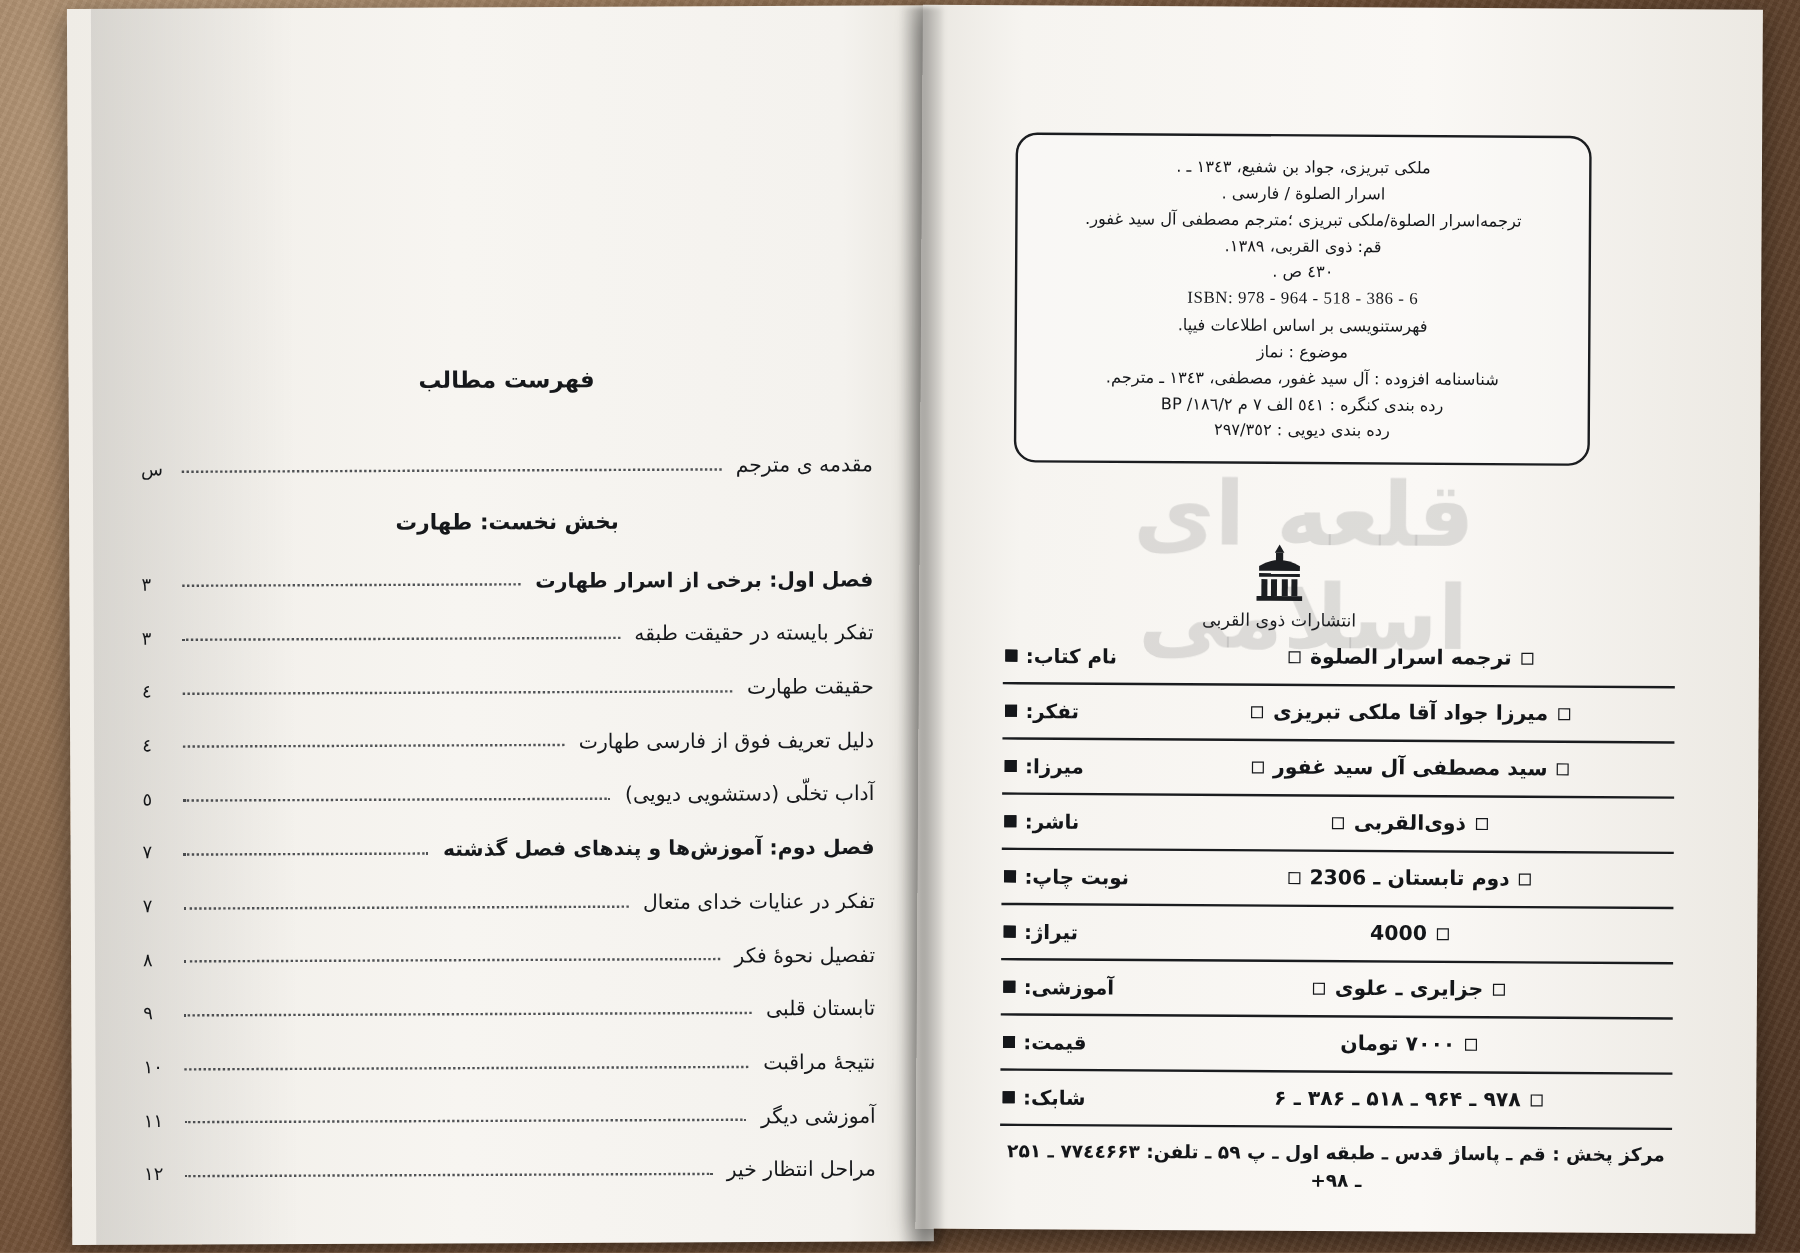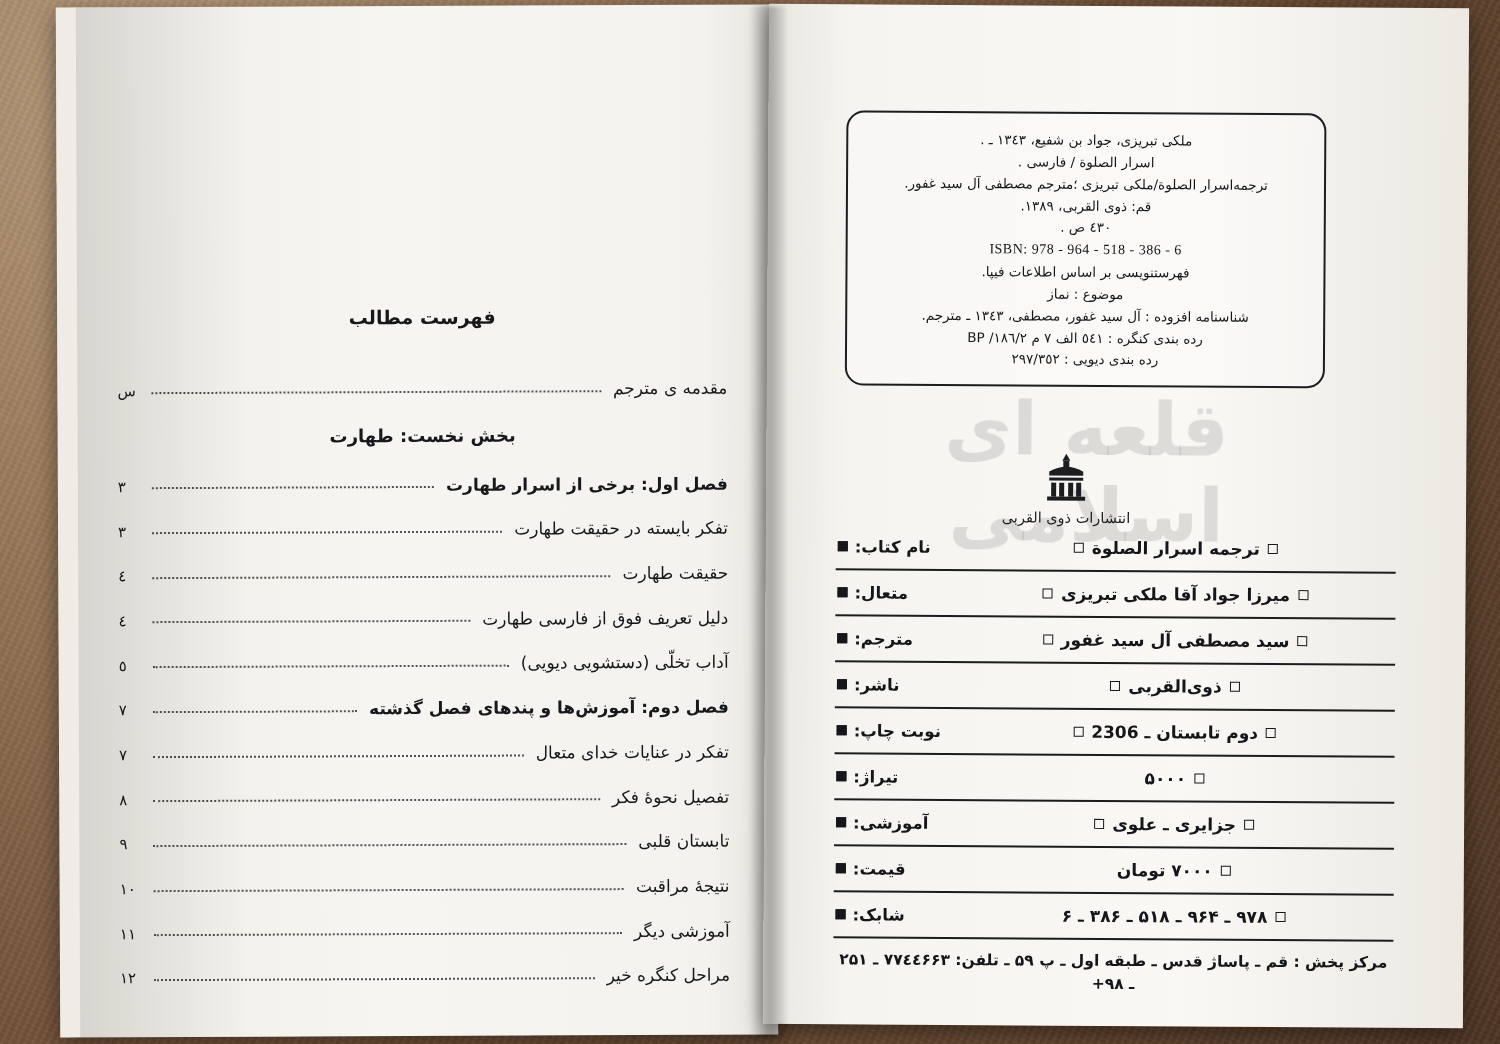--- a/index.html
+++ b/index.html
@@ -146,21 +146,21 @@
 
         <div class="toc-section">بخش نخست: طهارت</div>
 
         <div class="toc-row bold">
           <span class="lbl">فصل اول: برخی از اسرار طهارت</span>
           <span class="dots"></span>
           <span class="pg">۳</span>
         </div>
 
         <div class="toc-row">
-          <span class="lbl">تفکر بایسته در حقیقت طهارت</span>
+          <span class="lbl">تفکر بایسته در حقیقت طبقه</span>
           <span class="dots"></span>
           <span class="pg">۳</span>
         </div>
 
         <div class="toc-row">
           <span class="lbl">حقیقت طهارت</span>
           <span class="dots"></span>
           <span class="pg">٤</span>
         </div>
 
@@ -206,21 +206,21 @@
           <span class="pg">۱۰</span>
         </div>
 
         <div class="toc-row">
           <span class="lbl">آموزشی دیگر</span>
           <span class="dots"></span>
           <span class="pg">۱۱</span>
         </div>
 
         <div class="toc-row">
-          <span class="lbl">مراحل کنگره خیر</span>
+          <span class="lbl">مراحل انتظار خیر</span>
           <span class="dots"></span>
           <span class="pg">۱۲</span>
         </div>
 
       </div>
       <div class="page-shade-l"></div>
     </div>
 
     <div class="leaf right">
 
@@ -269,33 +269,33 @@
           </span>
         </div>
 
         <div class="meta-row">
           <span class="v">
             <i class="sq"></i>
             <b>میرزا جواد آقا ملکی تبریزی</b>
             <i class="sq"></i>
           </span>
           <span class="k">
-            <b>متعال:</b>
+            <b>تفکر:</b>
             <i class="sq filled"></i>
           </span>
         </div>
 
         <div class="meta-row">
           <span class="v">
             <i class="sq"></i>
             <b>سید مصطفی آل سید غفور</b>
             <i class="sq"></i>
           </span>
           <span class="k">
-            <b>مترجم:</b>
+            <b>میرزا:</b>
             <i class="sq filled"></i>
           </span>
         </div>
 
         <div class="meta-row">
           <span class="v">
             <i class="sq"></i>
             <b>ذوی‌القربی</b>
             <i class="sq"></i>
           </span>
@@ -313,21 +313,21 @@
           </span>
           <span class="k">
             <b>نوبت چاپ:</b>
             <i class="sq filled"></i>
           </span>
         </div>
 
         <div class="meta-row">
           <span class="v">
             <i class="sq"></i>
-            <b>۵۰۰۰</b>
+            <b>4000</b>
           </span>
           <span class="k">
             <b>تیراژ:</b>
             <i class="sq filled"></i>
           </span>
         </div>
 
         <div class="meta-row">
           <span class="v">
             <i class="sq"></i>

